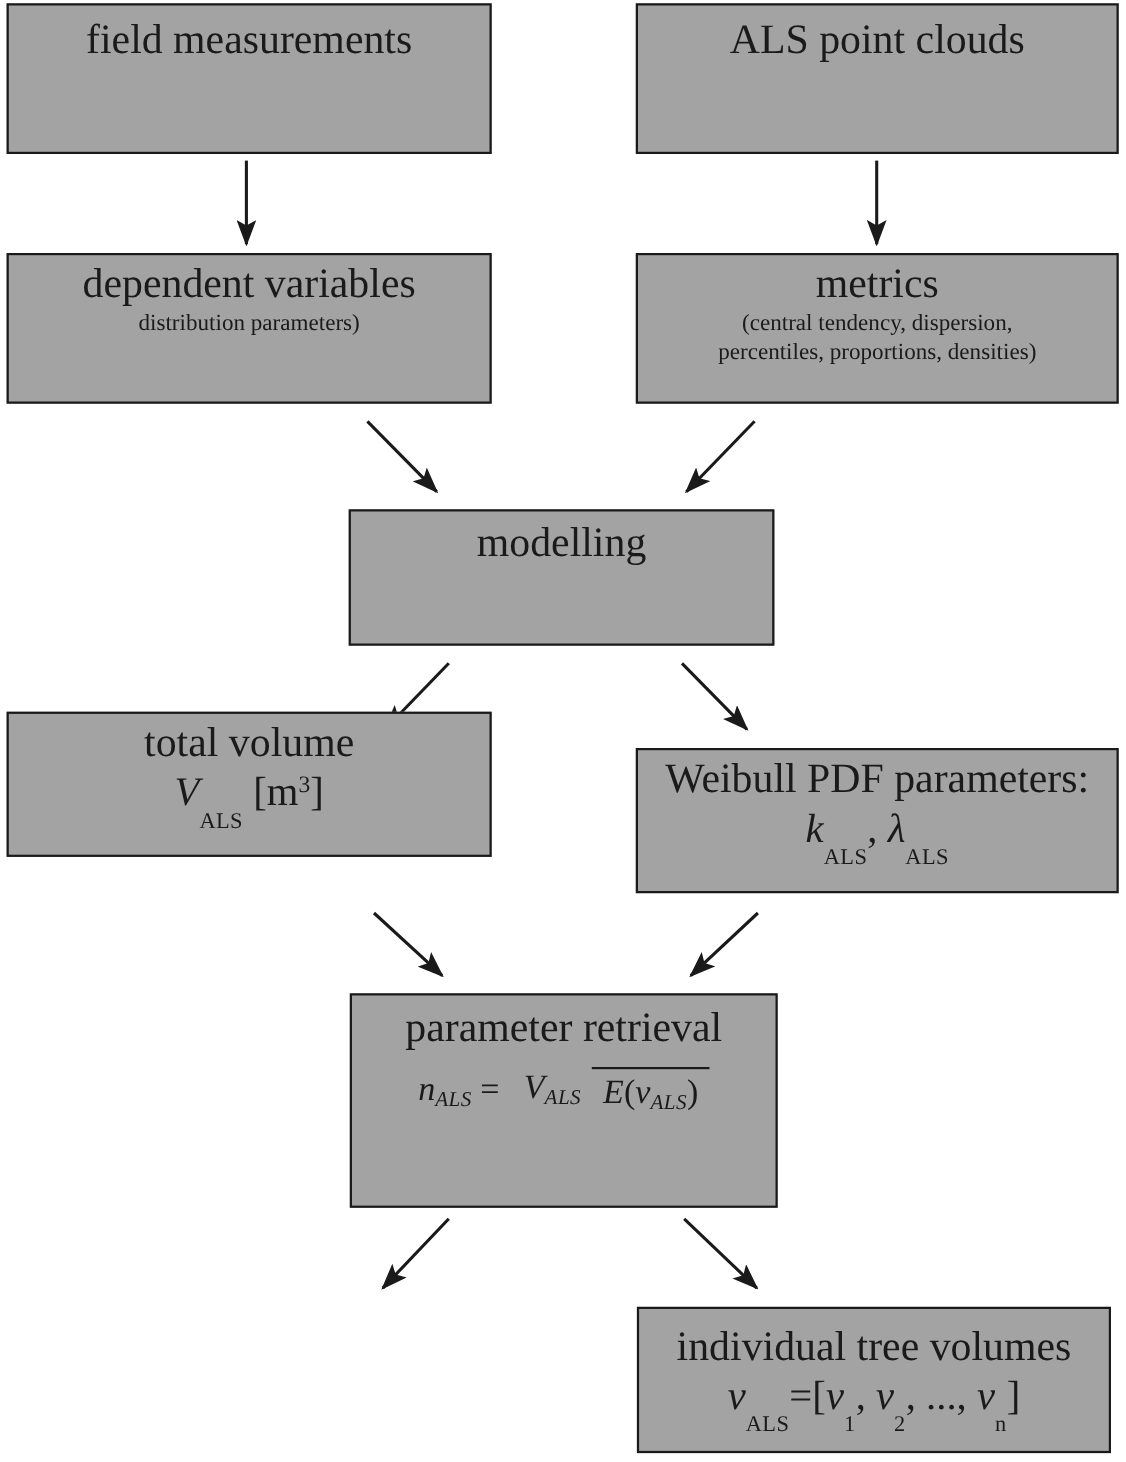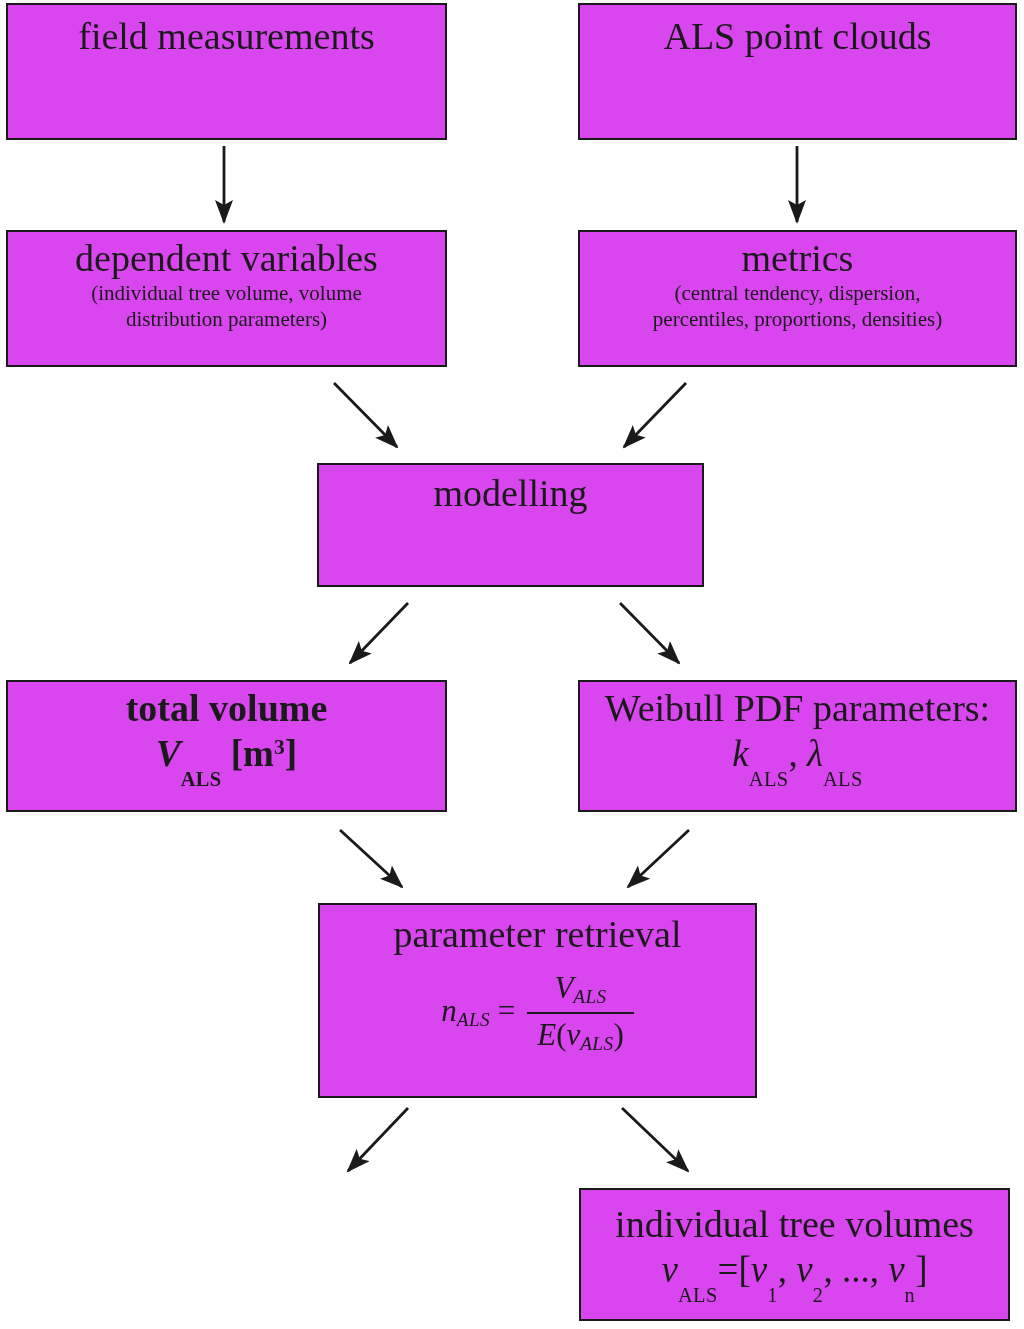--- a/index.html
+++ b/index.html
@@ -19,21 +19,21 @@
   .arrows {
     position: absolute;
     left: 0; top: 0;
     width: 1024px;
     height: 1329px;
   }
   .box {
     position: absolute;
     box-sizing: border-box;
     border: 2px solid #1a1a1a;
-    background: #d946ef;
+    background: #a3a3a3;
     text-align: center;
   }
   .title {
     font-size: 38px;
     line-height: 1.12;
     white-space: nowrap;
   }
   .small {
     font-size: 21px;
     line-height: 1.25;
@@ -67,37 +67,37 @@
   }
   .formula .lhs { white-space: nowrap; }
   .fsub {
     font-size: 0.62em;
     vertical-align: -0.28em;
     font-style: italic;
     letter-spacing: 0.02em;
   }
   .frac {
     display: inline-flex;
-    flex-direction: column;
+    flex-direction: row;
     align-items: stretch;
     text-align: center;
     margin-left: 12px;
   }
   .frac .num { padding: 0 10px 4px; }
   .frac .den { border-top: 2px solid #1a1a1a; padding: 3px 10px 0; }
 
   
   #box-field        { left: 6px;   top: 3px;    width: 441px; height: 137px; padding-top: 10px; }
   #box-als          { left: 578px; top: 3px;    width: 439px; height: 137px; padding-top: 10px; }
   #box-dependent    { left: 6px;   top: 230px;  width: 441px; height: 137px; padding-top: 5px; }
   #box-metrics      { left: 578px; top: 230px;  width: 439px; height: 137px; padding-top: 5px; }
   #box-modelling    { left: 317px; top: 463px;  width: 387px; height: 124px; padding-top: 7px; }
-  #box-total        { left: 6px;   top: 680px;  width: 441px; height: 132px; padding-top: 5px; font-weight: bold; }
+  #box-total        { left: 6px;   top: 647px;  width: 441px; height: 132px; padding-top: 5px; }
   #box-weibull      { left: 578px; top: 680px;  width: 439px; height: 132px; padding-top: 5px; }
-  #box-param        { left: 318px; top: 903px;  width: 439px; height: 195px; padding-top: 8px; }
+  #box-param        { left: 318px; top: 903px;  width: 389px; height: 195px; padding-top: 8px; }
   #box-tree         { left: 6px;   top: 1188px; width: 441px; height: 133px; padding-top: 18px; }
   #box-indiv        { left: 579px; top: 1188px; width: 431px; height: 133px; padding-top: 13px; }
 
   .gap-sm { margin-top: 3px; }
   .gap-md { margin-top: 10px; }
 </style>
 </head>
 <body>
 
 <div class="stage">
@@ -125,21 +125,20 @@
   <div class="box" id="box-field">
     <div class="title">field measurements</div>
   </div>
 
   <div class="box" id="box-als">
     <div class="title">ALS point clouds</div>
   </div>
 
   <div class="box" id="box-dependent">
     <div class="title">dependent variables</div>
-    <div class="small">(individual tree volume, volume</div>
     <div class="small">distribution parameters)</div>
   </div>
 
   <div class="box" id="box-metrics">
     <div class="title">metrics</div>
     <div class="small">(central tendency, dispersion,</div>
     <div class="small">percentiles, proportions, densities)</div>
   </div>
 
   <div class="box" id="box-modelling">

